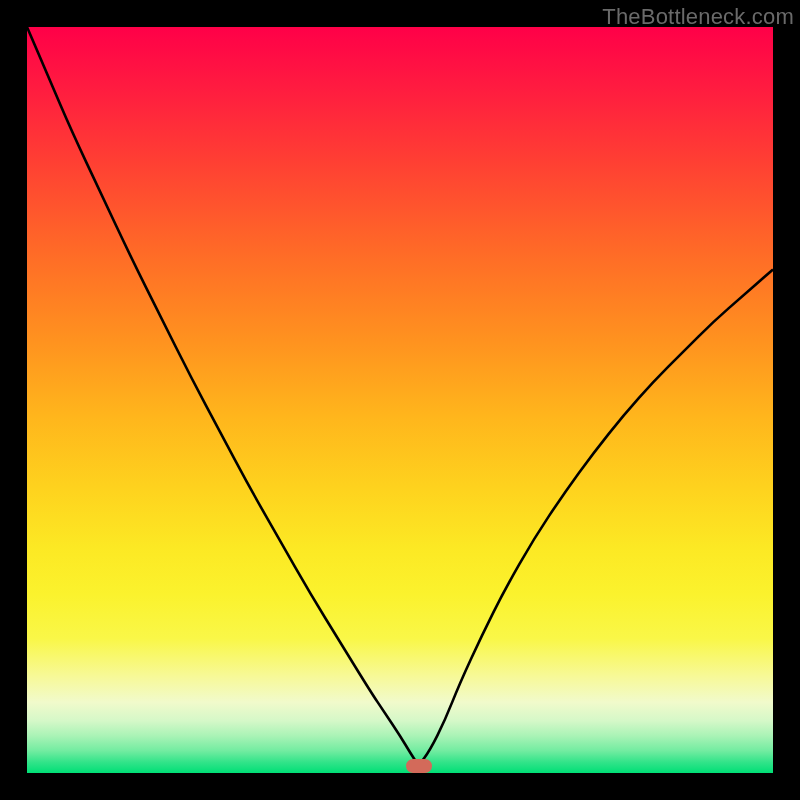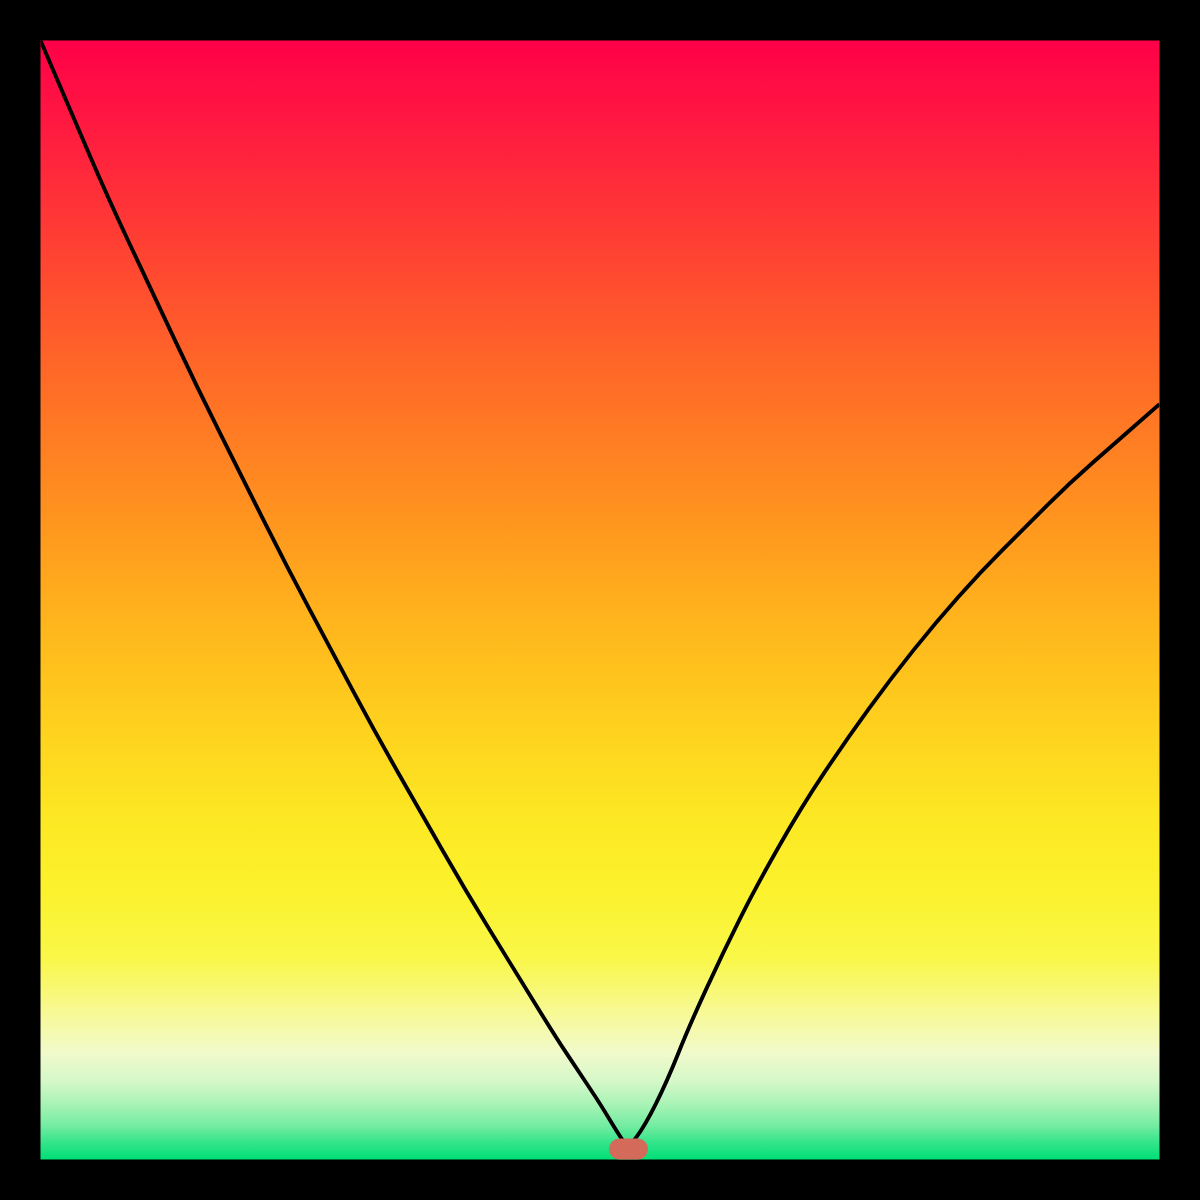--- a/index.html
+++ b/index.html
@@ -77,14 +77,15 @@
 
     <svg class="curve-svg" viewBox="0 0 100 100" preserveAspectRatio="none">
       <path d="M 0.000 0.000 Q 0.000 0.000 1.500 3.500 Q 3.000 7.000 4.500 10.500 Q 6.000 14.000 8.000 18.250 Q 10.000 22.500 12.000 26.750 Q 14.000 31.000 16.000 35.000 Q 18.000 39.000 20.000 43.000 Q 22.000 47.000 24.000 50.750 Q 26.000 54.500 28.000 58.250 Q 30.000 62.000 32.000 65.500 Q 34.000 69.000 36.000 72.500 Q 38.000 76.000 40.000 79.250 Q 42.000 82.500 44.000 85.750 Q 46.000 89.000 47.000 90.500 Q 48.000 92.000 49.000 93.500 Q 50.000 95.000 50.750 96.250 Q 51.500 97.500 52.000 98.250 L 52.500 99.000" id="path-left" fill="none" stroke="#000" stroke-width="0.35" vector-effect="non-scaling-stroke" style="stroke-width: 2.6px;"></path>
       <path d="M 52.500 99.000 Q 52.500 99.000 53.250 98.000 Q 54.000 97.000 55.000 95.000 Q 56.000 93.000 57.000 90.500 Q 58.000 88.000 59.500 84.750 Q 61.000 81.500 62.500 78.500 Q 64.000 75.500 66.000 72.000 Q 68.000 68.500 70.000 65.500 Q 72.000 62.500 74.000 59.750 Q 76.000 57.000 78.000 54.500 Q 80.000 52.000 82.000 49.750 Q 84.000 47.500 86.000 45.500 Q 88.000 43.500 90.000 41.500 Q 92.000 39.500 94.000 37.750 Q 96.000 36.000 98.000 34.250 L 100.000 32.500" id="path-right" fill="none" stroke="#000" stroke-width="0.35" vector-effect="non-scaling-stroke" style="stroke-width: 2.6px;"></path>
     </svg>
 
     <div class="minimum-pill" id="min-pill" style="left: 391.65px; top: 738.54px; background: rgb(211, 106, 90);"></div>
 
   </div>
 
+  <div class="watermark">TheBottleneck.com</div>
 
 </div>
 
 </body></html>

